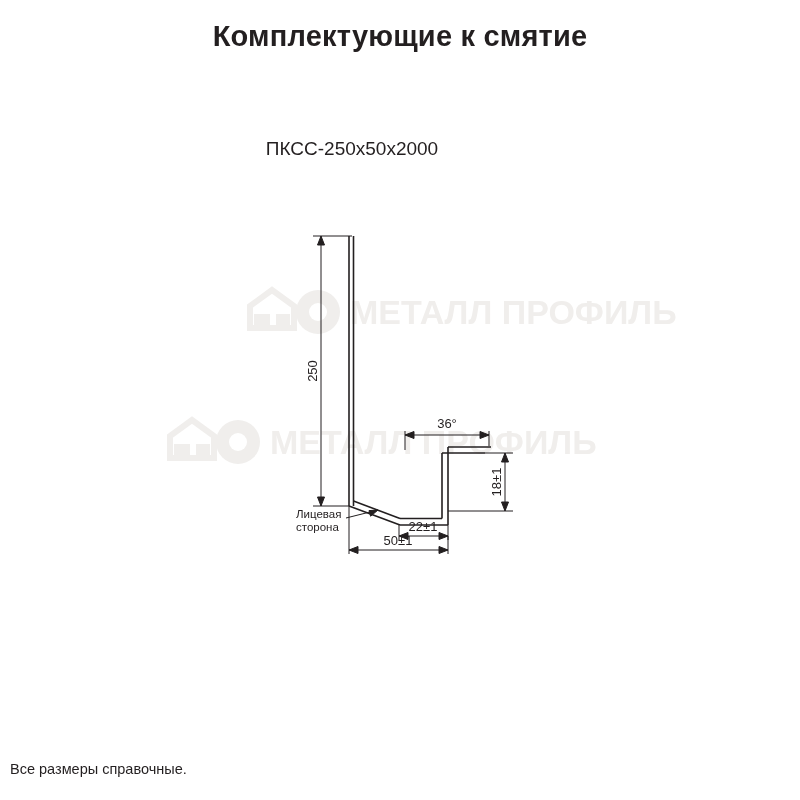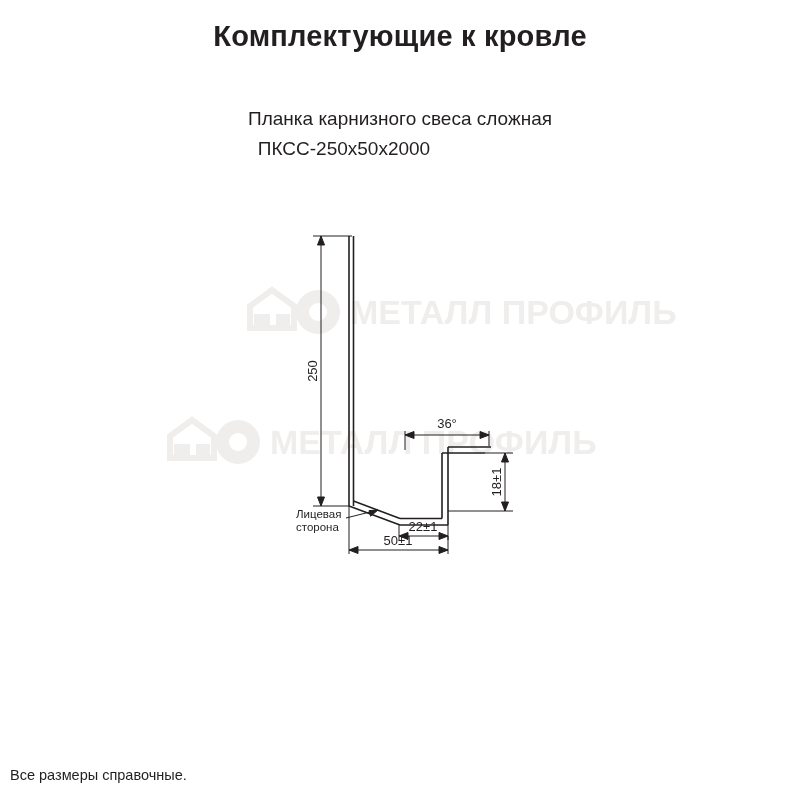--- a/index.html
+++ b/index.html
@@ -33,21 +33,21 @@
     position: absolute;
     top: 108px;
     left: 0;
     width: 800px;
     text-align: center;
     font-size: 19px;
   }
   .subtitle2 {
     position: absolute;
     top: 138px;
-    left: 8px;
+    left: 16px;
     width: 672px;
     text-align: center;
     font-size: 19px;
   }
   .drawing {
     position: absolute;
     top: 188px;
     left: 0;
     width: 800px;
     height: 420px;
@@ -56,38 +56,37 @@
     position: absolute;
     top: 200px;
     left: 0;
     width: 748px;
     height: 420px;
     pointer-events: none;
   }
   .footnotes {
     position: absolute;
     left: 10px;
-    bottom: 14px;
+    bottom: 20px;
     font-size: 14.5px;
     line-height: 21px;
     text-align: right;
   }
   .footnotes div {
     white-space: nowrap;
   }
   svg { display: block; }
   text { font-family: "Liberation Sans", sans-serif; }
 </style>
 </head>
 <body>
 
 <div class="page">
 
-  <div class="title">Комплектующие к кровле</div>
-  <div class="subtitle1">Планка карнизного свеса сложная</div>
+  <div class="title">Комплектующие к смятие</div>
   <div class="subtitle2">ПКСС-250х50х2000</div>
 
   <div class="watermarks">
     <svg width="800" height="420" viewBox="0 0 800 420">
       <g fill="#f0eeec">
 
         <g transform="translate(240,80)">
           <path d="M10,48 L10,26 L32,10 L54,26 L54,48 Z" fill="none" stroke="#f0eeec" stroke-width="6"></path>
           <rect x="14" y="34" width="16" height="14" fill="#f0eeec"></rect>
           <rect x="36" y="34" width="14" height="14" fill="#f0eeec"></rect>

